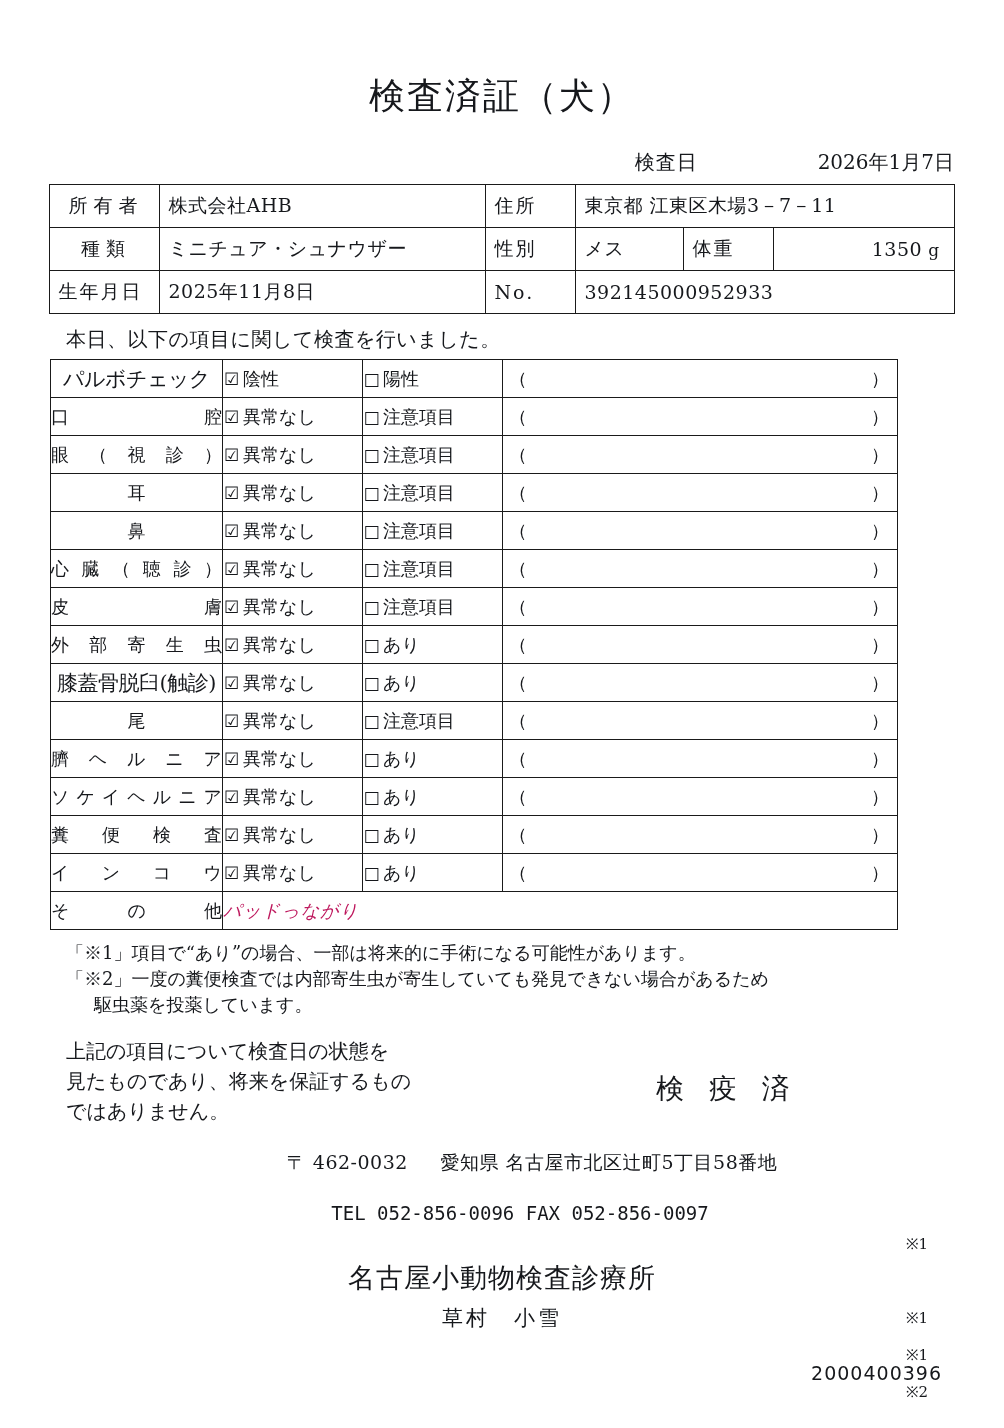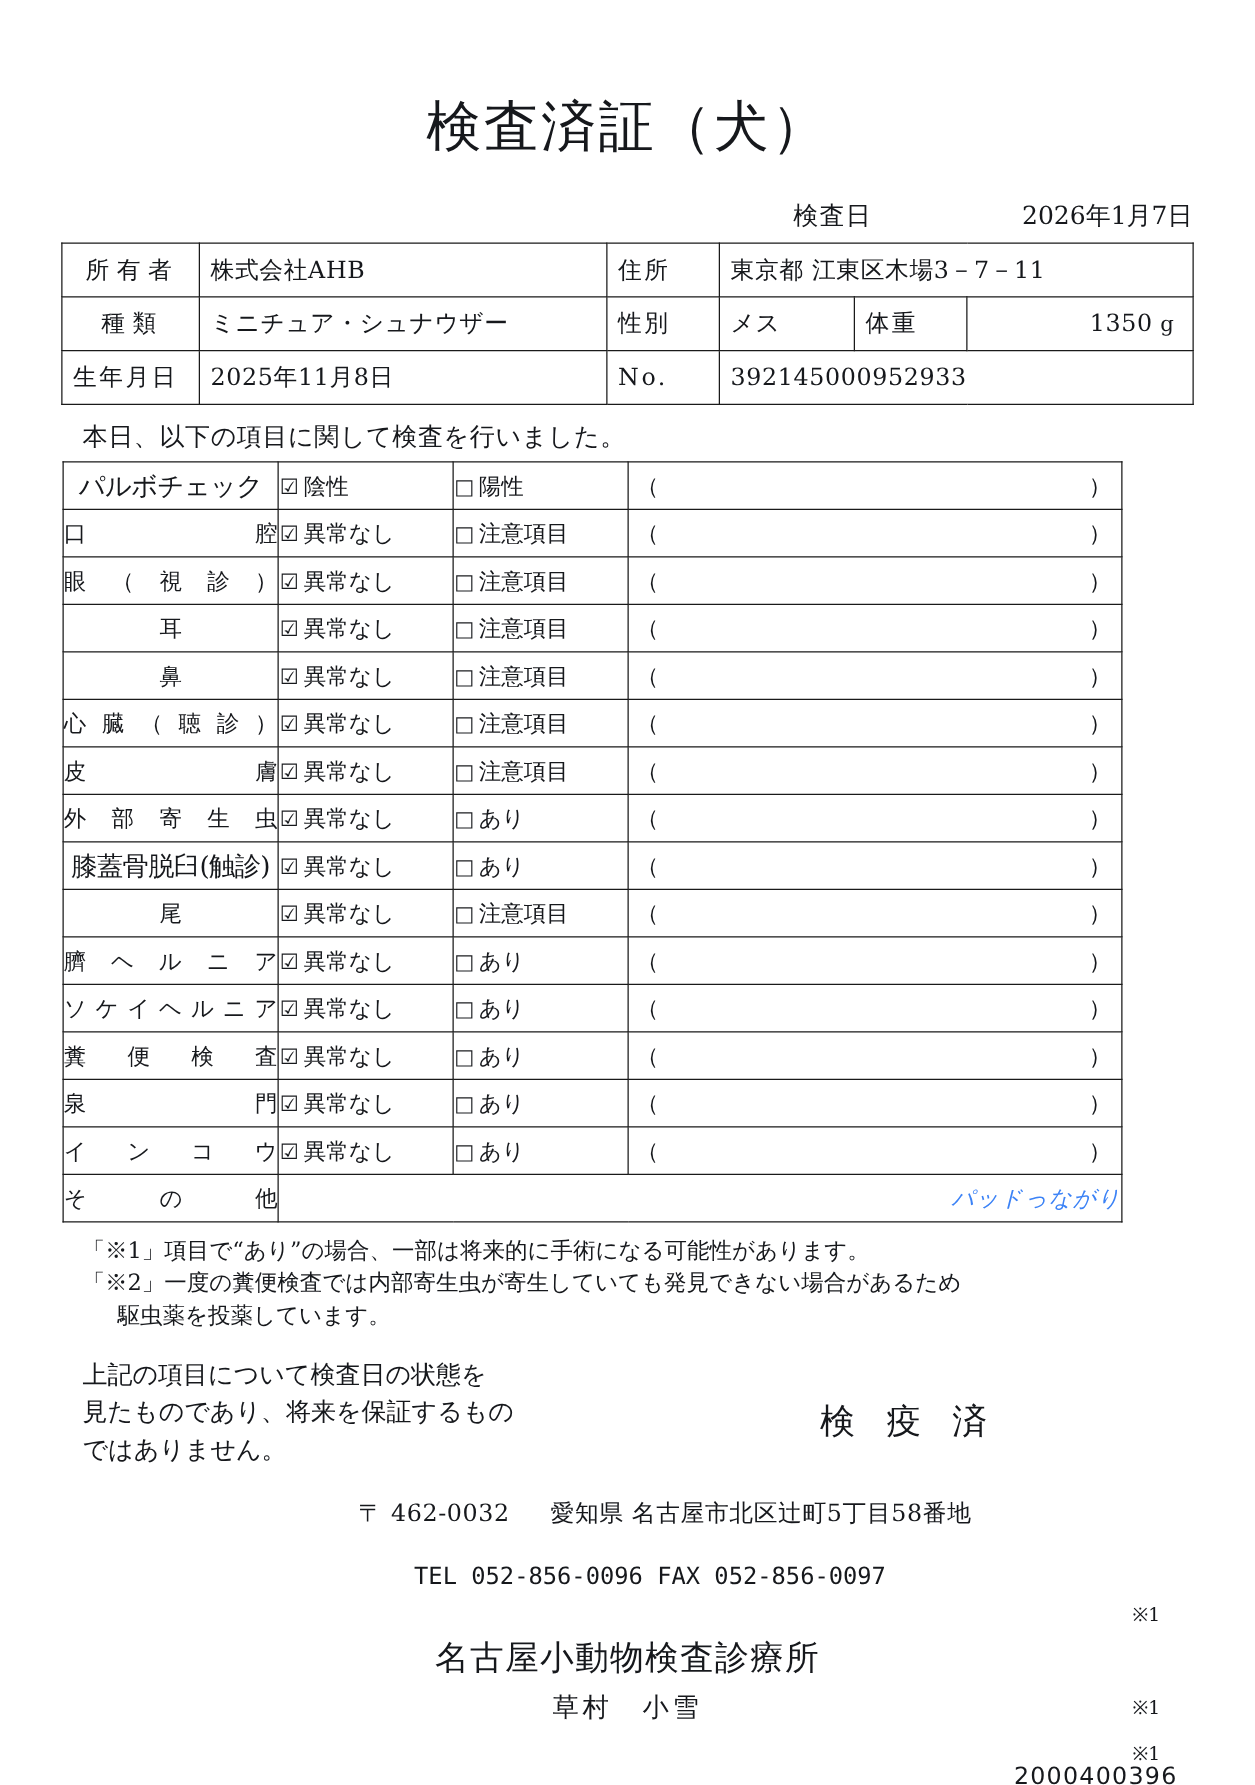--- a/index.html
+++ b/index.html
@@ -18,21 +18,21 @@
   .page {
     position: relative;
     width: 1004px;
     height: 1428px;
     box-sizing: border-box;
     padding: 0;
   }
   
   .doc-title {
     text-align: center;
-    font-size: 44px;
+    font-size: 36px;
     letter-spacing: 2px;
     margin-top: 72px;
     font-weight: 500;
     font-family: "DejaVu Serif", serif;
   }
   
   .exam-date-row {
     display: flex;
     justify-content: flex-end;
     align-items: baseline;
@@ -156,22 +156,21 @@
   .note-col div {
     height: 37px;
     line-height: 37px;
   }
   .hand {
     font-family: "DejaVu Sans", sans-serif;
     font-size: 21px;
     font-style: italic;
     letter-spacing: 1px;
     padding-left: 30px;
-    color: #3b82f6;
-    text-align: right;
+    color: #be185d;
   }
   
   .footnotes {
     margin: 10px 0 0 66px;
     font-size: 18px;
     font-family: "DejaVu Serif", serif;
     line-height: 1.45;
   }
   .footnotes .indent2 { padding-left: 28px; }
   
@@ -402,29 +401,20 @@
           <tr>
             <td class="item-name ">糞便検査</td>
             <td class="opt-cell opt1"><span class="mark">☑</span><span>異常なし</span></td>
             <td class="opt-cell opt2"><span class="mark">□</span><span>あり</span></td>
             <td class="paren">
               <span class="open">（</span>
               <span class="close">）</span>
             </td>
           </tr>
           <tr>
-            <td class="item-name ">泉　　　　門</td>
-            <td class="opt-cell opt1"><span class="mark">☑</span><span>異常なし</span></td>
-            <td class="opt-cell opt2"><span class="mark">□</span><span>あり</span></td>
-            <td class="paren">
-              <span class="open">（</span>
-              <span class="close">）</span>
-            </td>
-          </tr>
-          <tr>
             <td class="item-name ">インコウ</td>
             <td class="opt-cell opt1"><span class="mark">☑</span><span>異常なし</span></td>
             <td class="opt-cell opt2"><span class="mark">□</span><span>あり</span></td>
             <td class="paren">
               <span class="open">（</span>
               <span class="close">）</span>
             </td>
           </tr>
           <tr>
             <td class="item-name">その他</td>

